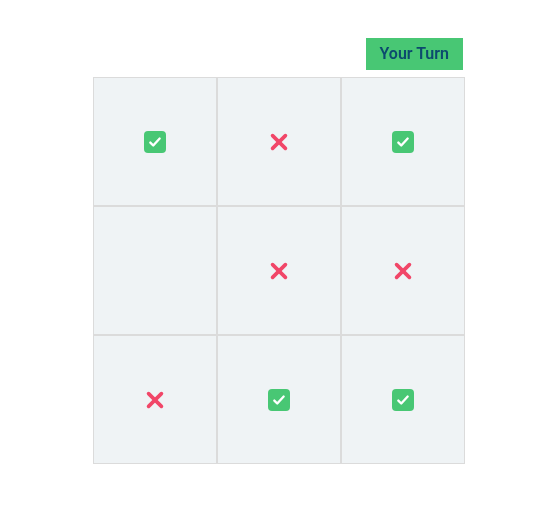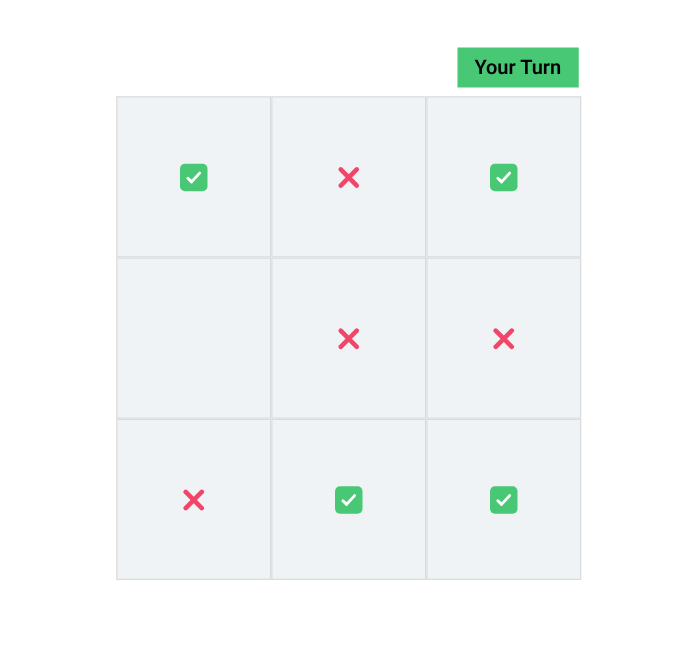--- a/index.html
+++ b/index.html
@@ -13,21 +13,21 @@
   .wrap {
     position: relative;
     width: 557px;
     height: 522px;
   }
   .badge {
     position: absolute;
     top: 38px;
     right: 94px;
     background: #48c774;
-    color: #000000;
+    color: #0c4a6e;
     font-weight: 600;
     font-size: 16px;
     padding: 8px 14px;
     border-radius: 0;
     line-height: 1;
   }
   .board {
     position: absolute;
     top: 77px;
     left: 93px;

